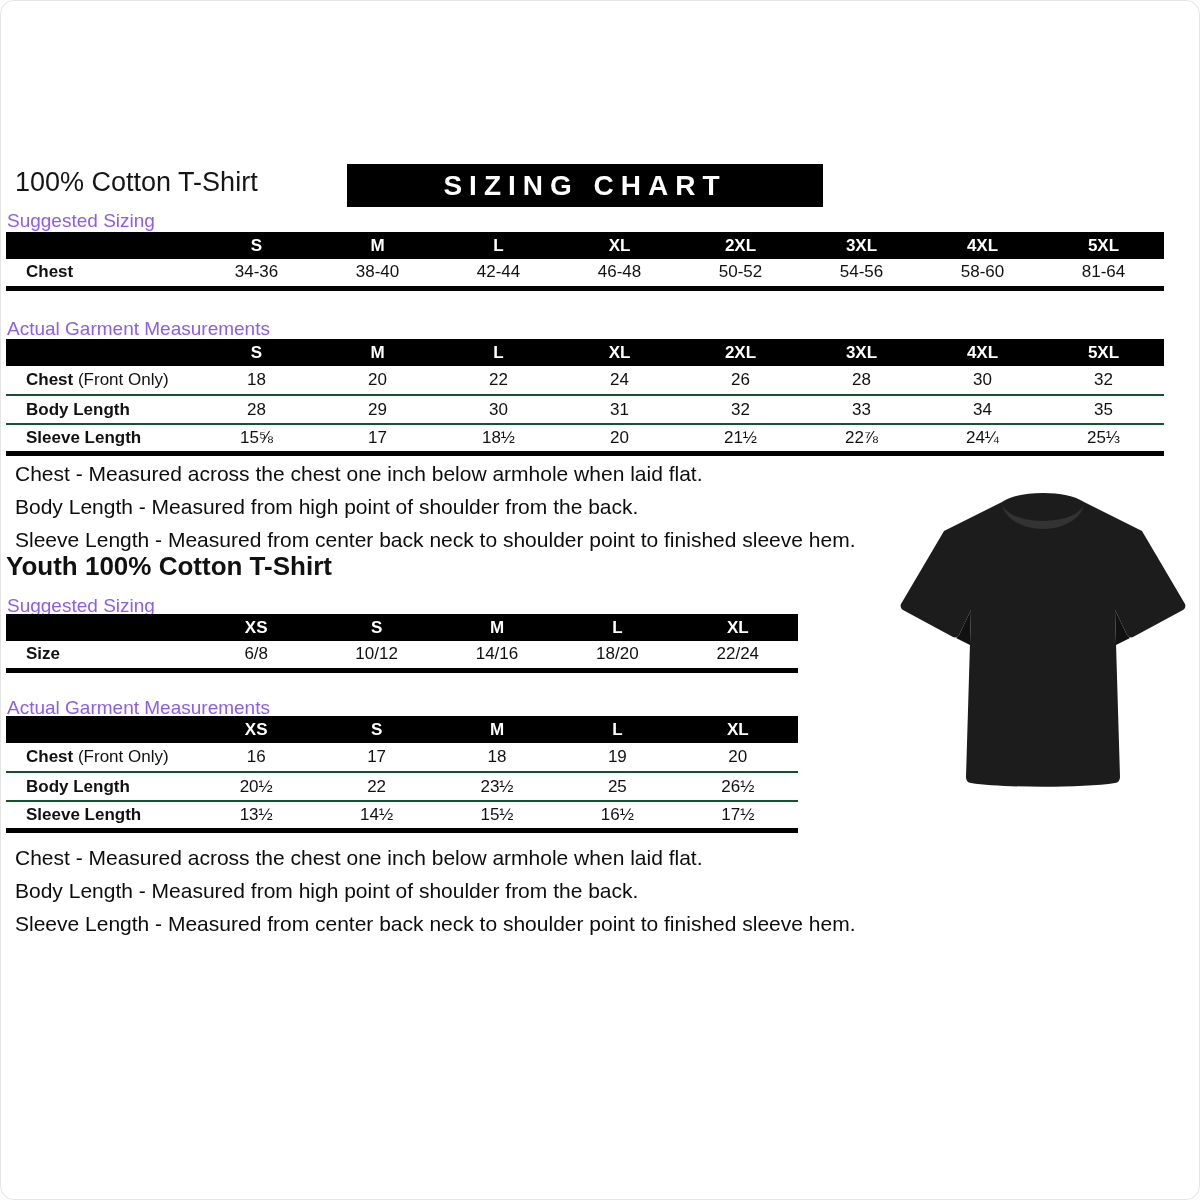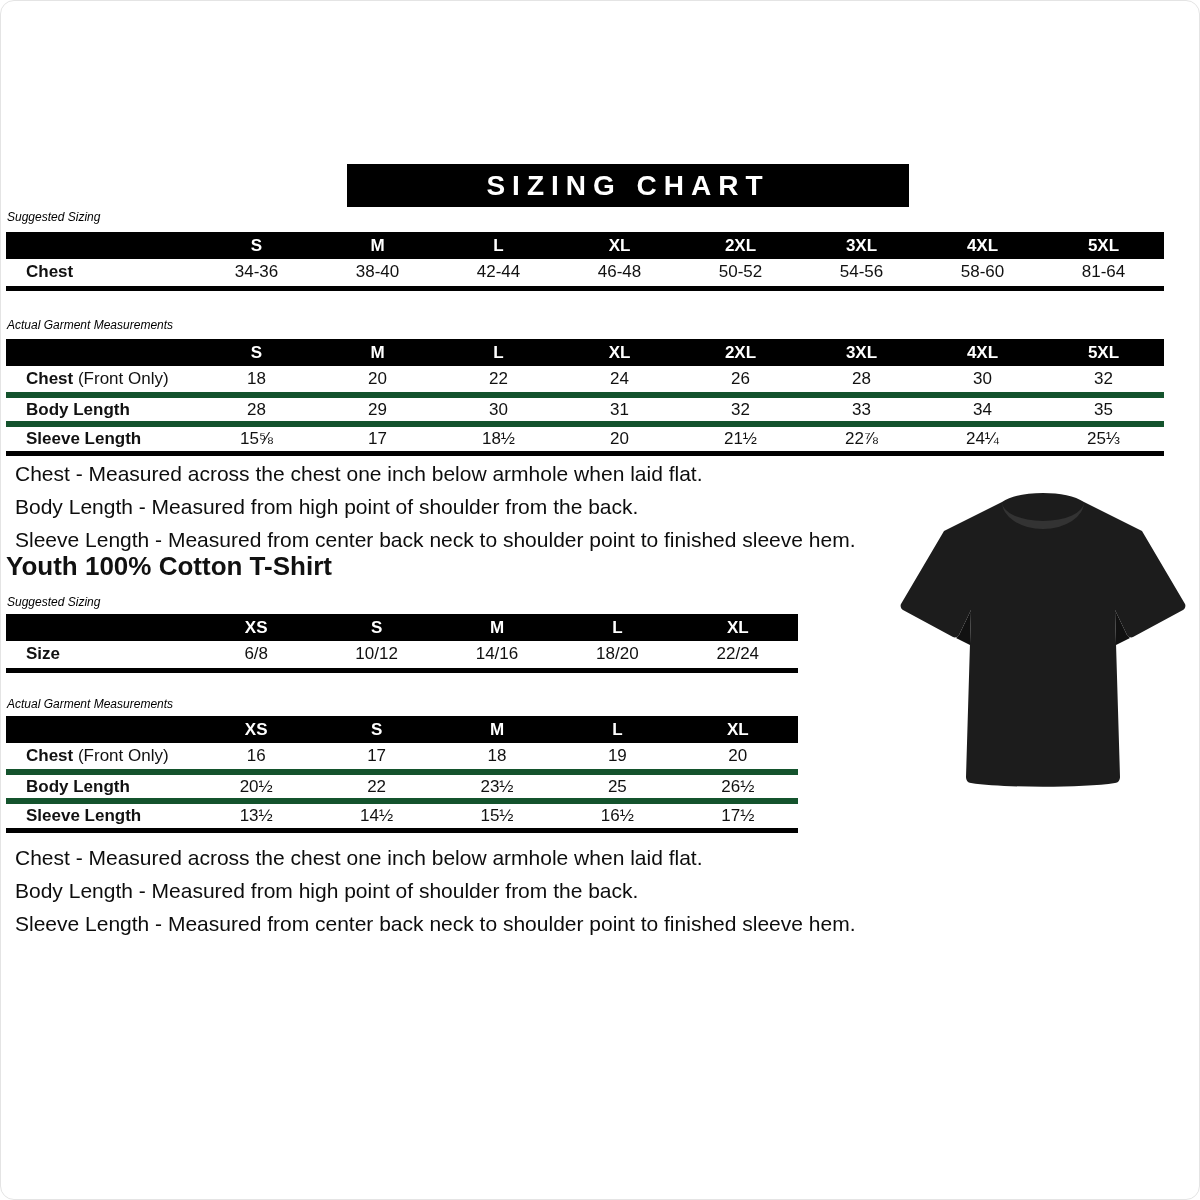--- a/index.html
+++ b/index.html
@@ -5,51 +5,52 @@
   * { margin:0; padding:0; box-sizing:border-box; }
   html,body { background:#fff; }
   body { font-family:"Liberation Sans", sans-serif; color:#111; }
 
   .page { position:relative; width:1200px; height:1200px; background:#fff;
           border:1px solid #e4e4e4; border-radius:14px; overflow:hidden; }
 
   .adult-title { position:absolute; left:14px; top:166px; font-size:27px;
                  font-weight:400; color:#151515; white-space:nowrap; }
 
-  .banner { position:absolute; left:346px; top:163px; width:562px; height:43px;
+  .banner { position:absolute; left:346px; top:163px; width:476px; height:43px;
             background:#000; color:#fff; font-size:28px; font-weight:700;
             letter-spacing:7px; text-align:center; line-height:43px; }
 
-  .sec-label { position:absolute; left:6px; font-size:12px; color:#000000;font-style:italic; }
+  .sec-label { position:absolute; left:6px; font-size:19px; color:#8b5cf6; }
 
   .size-table { position:absolute; left:5px; border-collapse:collapse; table-layout:fixed; }
   .size-table.adult { width:1158px; }
   .size-table.youth { width:792px; }
   .size-table col.labelcol { width:190px; }
   .size-table th, .size-table td { font-size:17px; text-align:center; vertical-align:middle; padding:0; }
   .size-table thead th { background:#000; color:#fff; font-weight:700; height:27px; }
-  .size-table tbody tr { height:29px; border-bottom:6px solid #14532d; }
+  .size-table tbody tr { height:29px; border-bottom:2px solid #14532d; }
   .size-table tbody tr:last-child { border-bottom:5px solid #000; }
   .size-table th.rowlabel { text-align:left; padding-left:12px; font-weight:400; white-space:nowrap; }
   .size-table th.rowlabel .main { font-weight:700;margin-left:8px; }
   .size-table th.rowlabel .sub { font-weight:400; }
 
   .notes { position:absolute; left:14px; }
   .note { font-size:21px; margin-bottom:9px; color:#0d0d0d; }
 
   .youth-title { position:absolute; left:5px; top:550px; font-size:26px; font-weight:700; white-space:nowrap;text-align:right; }
 
   .tshirt { position:absolute; left:892px; top:470px; width:300px; height:352px; }
   .tshirt svg { width:100%; height:100%; display:block; }
 </style>
 </head>
 <body>
 
 <div class="page">
 
+  <h1 class="adult-title">100% Cotton T-Shirt</h1>
   <div class="banner">SIZING CHART</div>
 
   <div class="sec-label" style="top:209px">Suggested Sizing</div>
   <table class="size-table adult" style="top:231px">
       <colgroup>
         <col class="labelcol">
         <col>
         <col>
         <col>
         <col>

